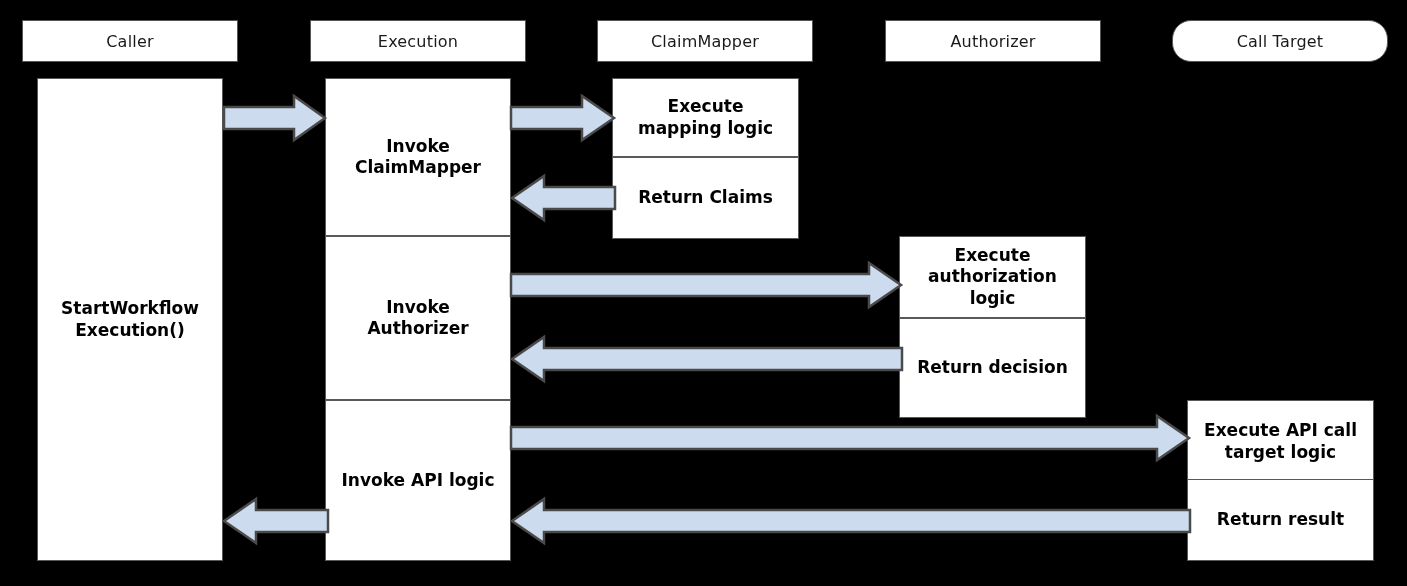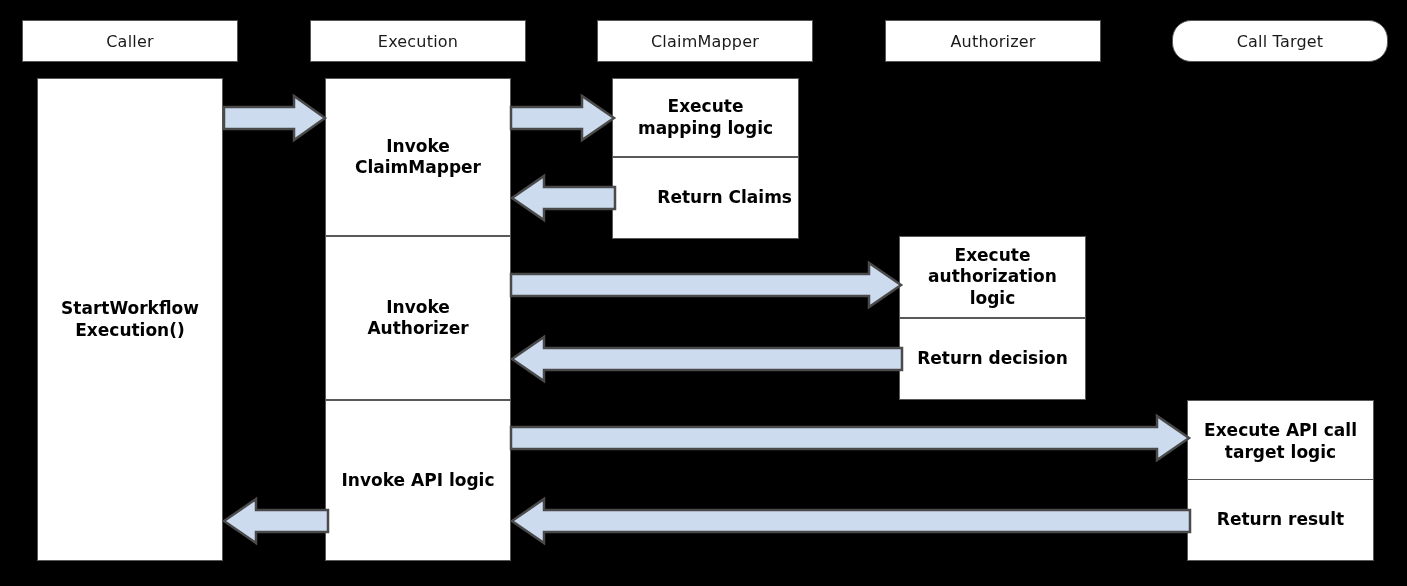--- a/index.html
+++ b/index.html
@@ -95,31 +95,31 @@
 
   <div class="act-box" style="left:325px; top:400px; width:186px; height:161px;">
     <span style="white-space:pre-line;">Invoke API logic</span>
   </div>
 
   <div class="act-box" style="left:612px; top:78px; width:187px; height:79px;">
     <span style="white-space:pre-line;">Execute
 mapping logic</span>
   </div>
 
-  <div class="act-box" style="left:612px; top:157px; width:187px; height:82px;justify-content:flex-end;">
+  <div class="act-box" style="left:612px; top:157px; width:187px; height:82px;">
     <span style="white-space:pre-line;">Return Claims</span>
   </div>
 
   <div class="act-box" style="left:899px; top:236px; width:187px; height:82px;">
     <span style="white-space:pre-line;">Execute
 authorization
 logic</span>
   </div>
 
-  <div class="act-box" style="left:899px; top:318px; width:187px; height:82px;">
+  <div class="act-box" style="left:899px; top:318px; width:187px; height:100px;">
     <span style="white-space:pre-line;">Return decision</span>
   </div>
 
   <div class="act-box" style="left:1187px; top:400px; width:187px; height:83px;">
     <span style="white-space:pre-line;">Execute API call
 target logic</span>
   </div>
 
   <div class="act-box" style="left:1187px; top:479px; width:187px; height:82px;">
     <span style="white-space:pre-line;">Return result</span>

